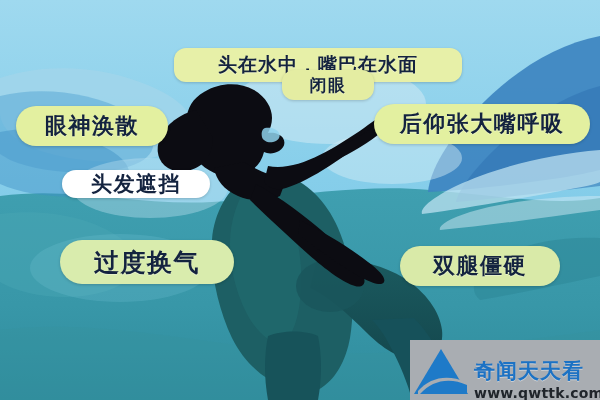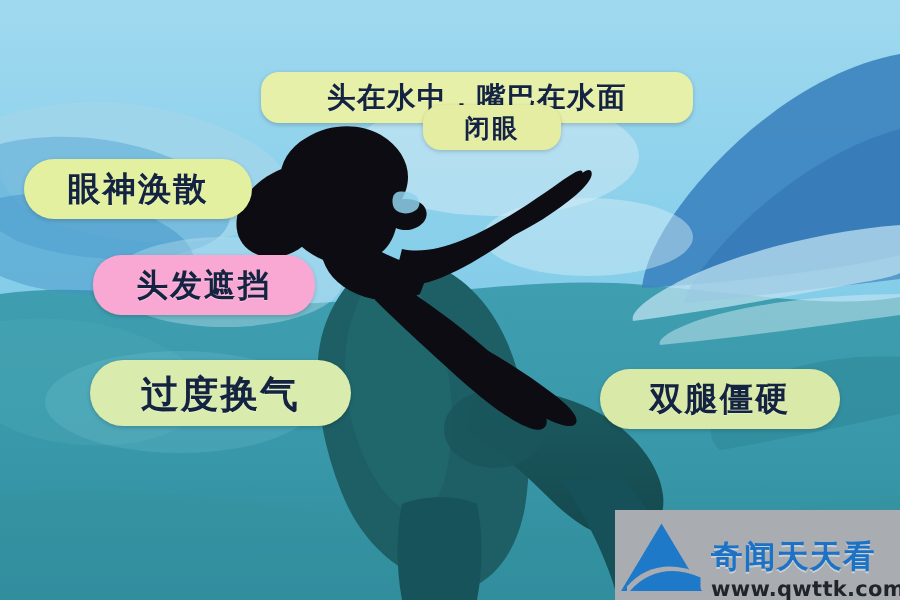--- a/index.html
+++ b/index.html
@@ -35,22 +35,22 @@
   }
   #pill-eyes-closed{
     left:282px;top:70px;width:92px;height:30px;
     font-size:17px;background:#e4eda2;border-radius:12px;
   }
   #pill-vacant-eyes{
     left:16px;top:106px;width:152px;height:40px;
     font-size:22px;border-radius:20px;background:#e3f0a0;font-family:Liberation Serif, serif;
   }
   #pill-hair-covering{
-    left:62px;top:170px;width:148px;height:40px;
-    font-size:21px;border-radius:19px;background:#f9a8d4;
+    left:62px;top:170px;width:148px;height:28px;
+    font-size:21px;border-radius:19px;background:#ffffff;
   }
   #pill-hyperventilating{
     left:60px;top:240px;width:174px;height:44px;
     font-size:25px;border-radius:22px;background:#d9ecad;text-align:right;
   }
   #pill-gasping{
     left:374px;top:104px;width:216px;height:40px;
     font-size:22px;border-radius:20px;background:#e3f0a0;
   }
   #pill-stiff-legs{
@@ -188,20 +188,21 @@
   <div class="pill" id="pill-head-in-water">头在水中，嘴巴在水面</div>
 
   <div class="pill" id="pill-eyes-closed">闭眼</div>
 
   <div class="pill" id="pill-vacant-eyes">眼神涣散</div>
 
   <div class="pill" id="pill-hair-covering">头发遮挡</div>
 
   <div class="pill" id="pill-hyperventilating">过度换气</div>
 
+  <div class="pill" id="pill-gasping">后仰张大嘴呼吸</div>
 
   <div class="pill" id="pill-stiff-legs">双腿僵硬</div>
 
   <div id="watermark">
     <svg id="watermark-logo" viewBox="0 0 62 56">
       <path d="M31,5 L58,50 L4,50 Z" fill="#1e7ac8"></path>
       <path d="M8,47 C20,33 38,30 56,38 L56,50 L8,50 Z" fill="#a9adb2"></path>
       <path d="M10,50 C22,36 40,33 57,41 L57,50 Z" fill="#1e7ac8"></path>
     </svg>
     <div id="watermark-text">

